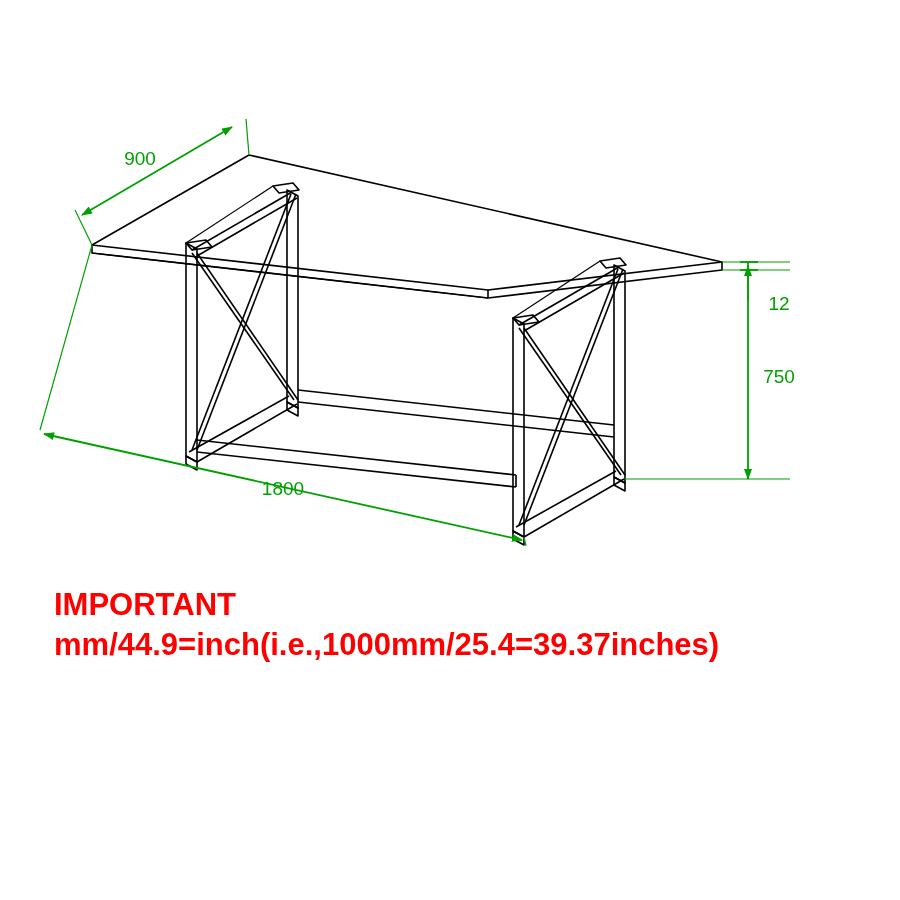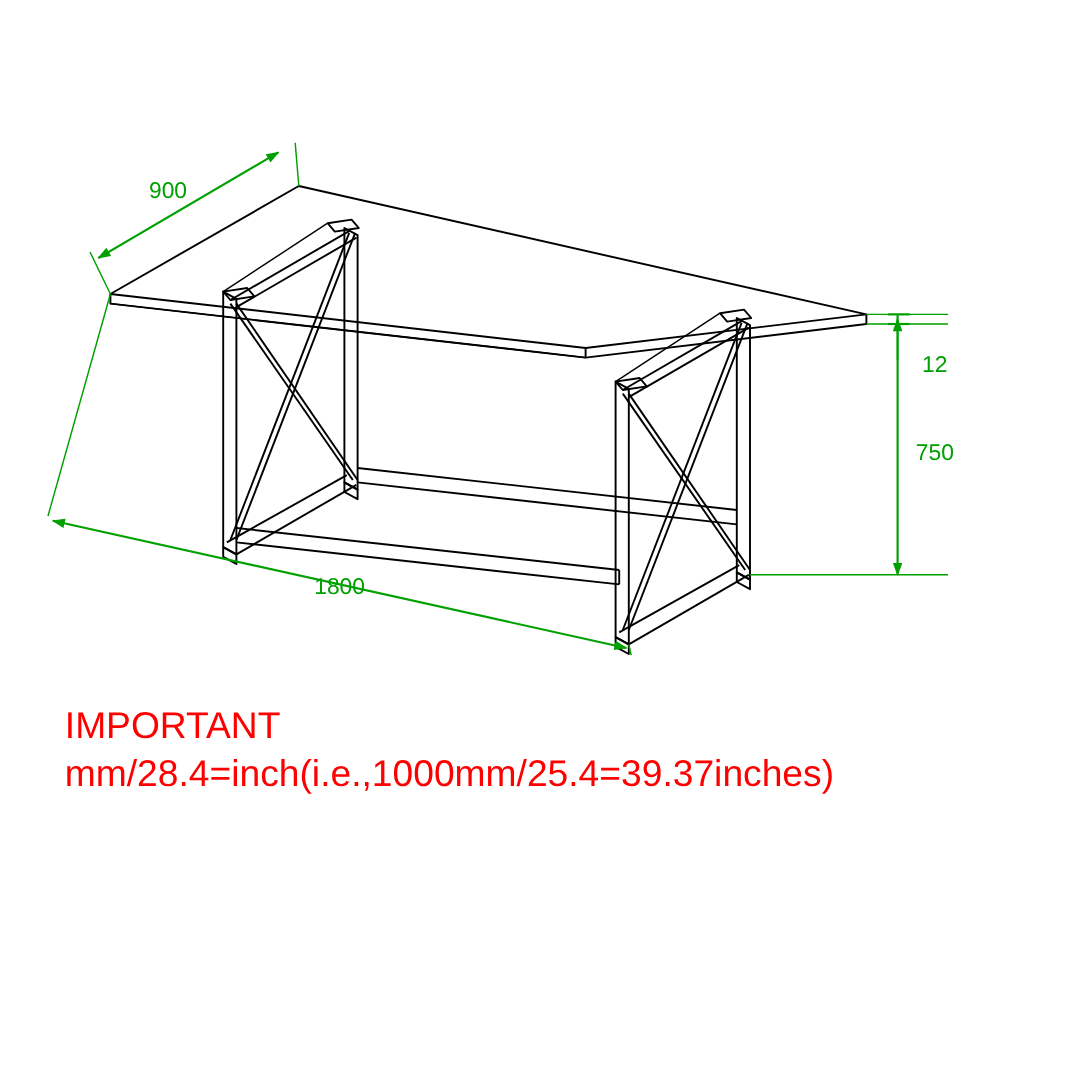--- a/index.html
+++ b/index.html
@@ -32,20 +32,21 @@
     left: 54px;
     top: 585px;
     width: 840px;
   }
   .notes .line {
     color: #ff0000;
     font-size: 31px;
     line-height: 40px;
     white-space: pre;
     font-family: "Liberation Sans", sans-serif;
+    font-weight: bold;
   }
   .dimtext {
     font-family: "Liberation Sans", sans-serif;
     fill: #00a000;
   }
 </style>
 </head>
 <body>
 
 <div id="sheet">
@@ -165,16 +166,16 @@
     <g>
       <text class="dimtext" x="140" y="165" font-size="19" text-anchor="middle">900</text>
       <text class="dimtext" x="283" y="495" font-size="19" text-anchor="middle">1800</text>
       <text class="dimtext" x="779" y="310" font-size="19" text-anchor="middle">12</text>
       <text class="dimtext" x="779" y="383" font-size="19" text-anchor="middle">750</text>
     </g>
   </svg>
 
   <div class="notes">
     <div class="line">IMPORTANT</div>
-    <div class="line">mm/28.4=inch(i.e.,1000mm/25.4=39.37inches)</div>
+    <div class="line">mm/44.9=inch(i.e.,1000mm/25.4=39.37inches)</div>
   </div>
 
 </div>
 
 </body></html>

